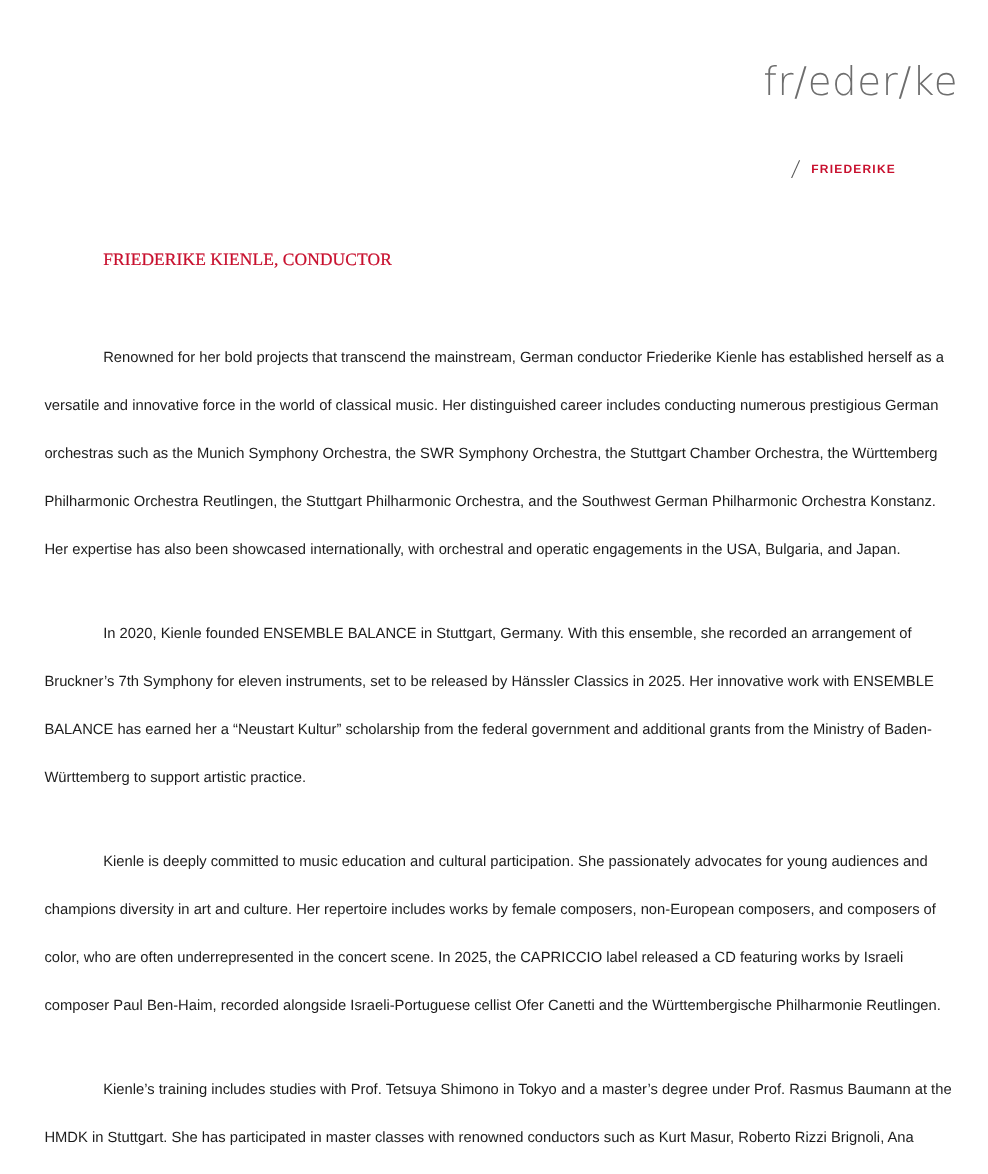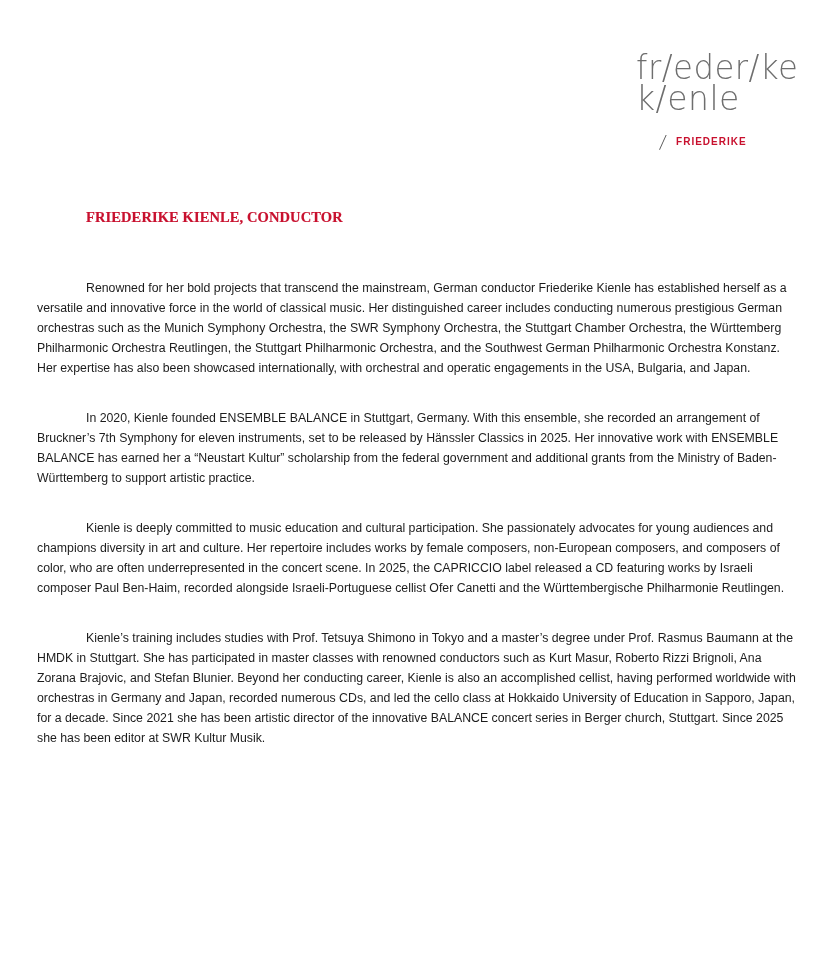--- a/index.html
+++ b/index.html
@@ -3,30 +3,29 @@
 <meta charset="utf-8">
 <style>
   html, body { margin: 0; padding: 0; background: #ffffff; }
   body { width: 823px; height: 978px; position: relative; overflow: hidden; font-family: "Liberation Sans", sans-serif; color: #1a1a1a; }
   .logo { position: absolute; left: 636px; top: 52px; width: 180px; }
   .logo-line { font-family: "DejaVu Sans", sans-serif; font-weight: 200; font-size: 33px; line-height: 31px; color: #6e6e6e; letter-spacing: 0.5px; -webkit-text-stroke: 0; font-stretch: condensed; }
   .logo-line.l1 { transform: scaleX(0.98); transform-origin: left; }
   .logo-sub { position: absolute; left: 660px; top: 131px; display: flex; align-items: center; }
   .logo-slash { font-family: "DejaVu Sans", sans-serif; font-weight: 200; font-size: 18px; color: #555; margin-right: 10px; transform: skewX(-8deg); }
   .logo-role { font-family: "Liberation Sans", sans-serif; font-weight: bold; font-size: 10px; letter-spacing: 1px; color: #c8102e; }
-  .title { position: absolute; left: 86px; top: 209px; font-family: "Liberation Serif", serif; font-size: 14.5px; font-weight: bold; color: #c8102e; letter-spacing: 0.1px; -webkit-text-stroke: 0.2px #c8102e; }
+  .title { position: absolute; left: 86px; top: 209px; font-family: "Liberation Serif", serif; font-size: 14.5px; font-weight: normal; color: #c8102e; letter-spacing: 0.1px; -webkit-text-stroke: 0.2px #c8102e; }
   .content { position: absolute; left: 37px; top: 278px; width: 762px; }
-  .para { font-size: 12.3px; line-height: 20px; margin: 0 0 30px 0; text-indent: 49px; color: #1c1c1c; }
+  .para { font-size: 12.3px; line-height: 40px; margin: 0 0 30px 0; text-indent: 49px; color: #1c1c1c; }
 </style>
 </head>
 <body>
 
 <div class="logo">
   <div class="logo-line l1">fr/eder/ke</div>
-  <div class="logo-line l2">k/enle</div>
 </div>
 <div class="logo-sub">
   <span class="logo-slash">/</span>
   <span class="logo-role">FRIEDERIKE</span>
 </div>
 
 <h1 class="title" style="margin:0;">FRIEDERIKE KIENLE, CONDUCTOR</h1>
 
 <div class="content">
   <p class="para">Renowned for her bold projects that transcend the mainstream, German conductor Friederike Kienle has established herself as a versatile and innovative force in the world of classical music. Her distinguished career includes conducting numerous prestigious German orchestras such as the Munich Symphony Orchestra, the SWR Symphony Orchestra, the Stuttgart Chamber Orchestra, the Württemberg Philharmonic Orchestra Reutlingen, the Stuttgart Philharmonic Orchestra, and the Southwest German Philharmonic Orchestra Konstanz. Her expertise has also been showcased internationally, with orchestral and operatic engagements in the USA, Bulgaria, and Japan.</p>

